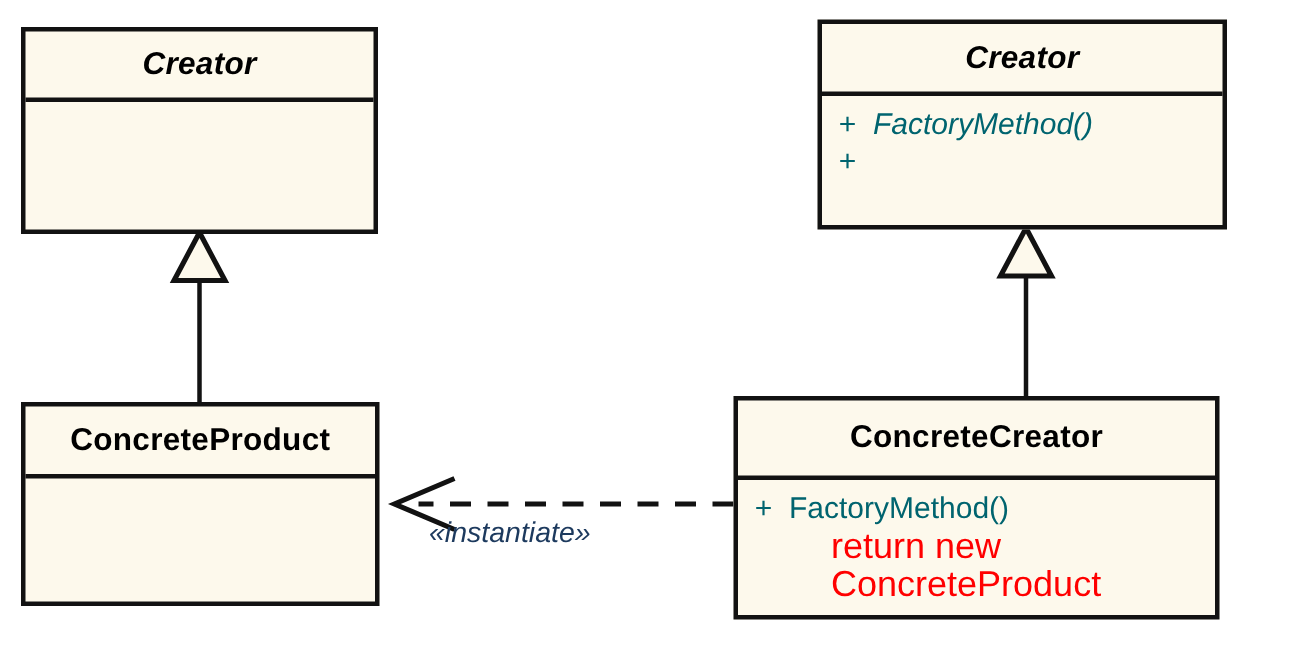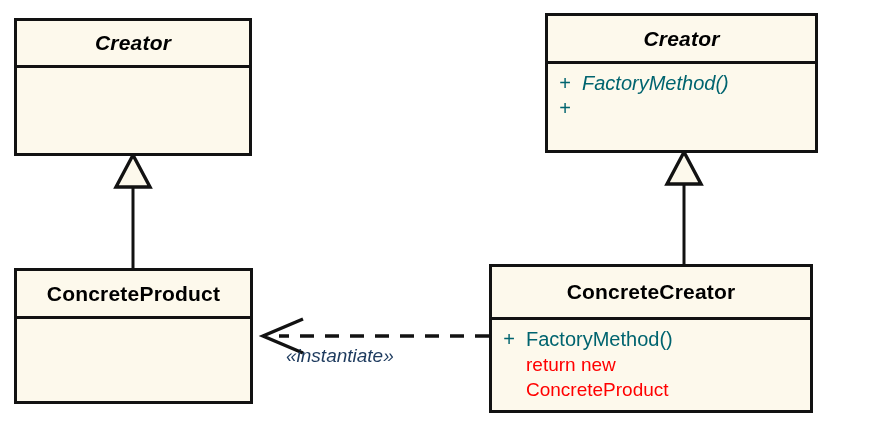--- a/index.html
+++ b/index.html
@@ -69,25 +69,26 @@
     font-size: 20px;
   }
   .member-name {
     color: #00646f;
     text-align: center;
   }
   .member-name.abstract {
     font-style: italic;
   }
   .note-row {
-    font-size: 19px;
+    font-size: 24px;
     line-height: 25px;
     color: #ff0000;
     white-space: nowrap;
     padding-left: 34px;
+    margin-left: 28px;
   }
   
   #class-product      { left: 14px;  top: 18px;  width: 238px; height: 138px; }
   #class-creator      { left: 545px; top: 13px;  width: 273px; height: 140px; }
   #class-concreteproduct { left: 14px;  top: 268px; width: 239px; height: 136px; }
   #class-concretecreator { left: 489px; top: 264px; width: 324px; height: 149px; }
 
   #class-product .class-title        { height: 44px; }
   #class-creator .class-title        { height: 45px; }
   #class-concreteproduct .class-title{ height: 45px; }

